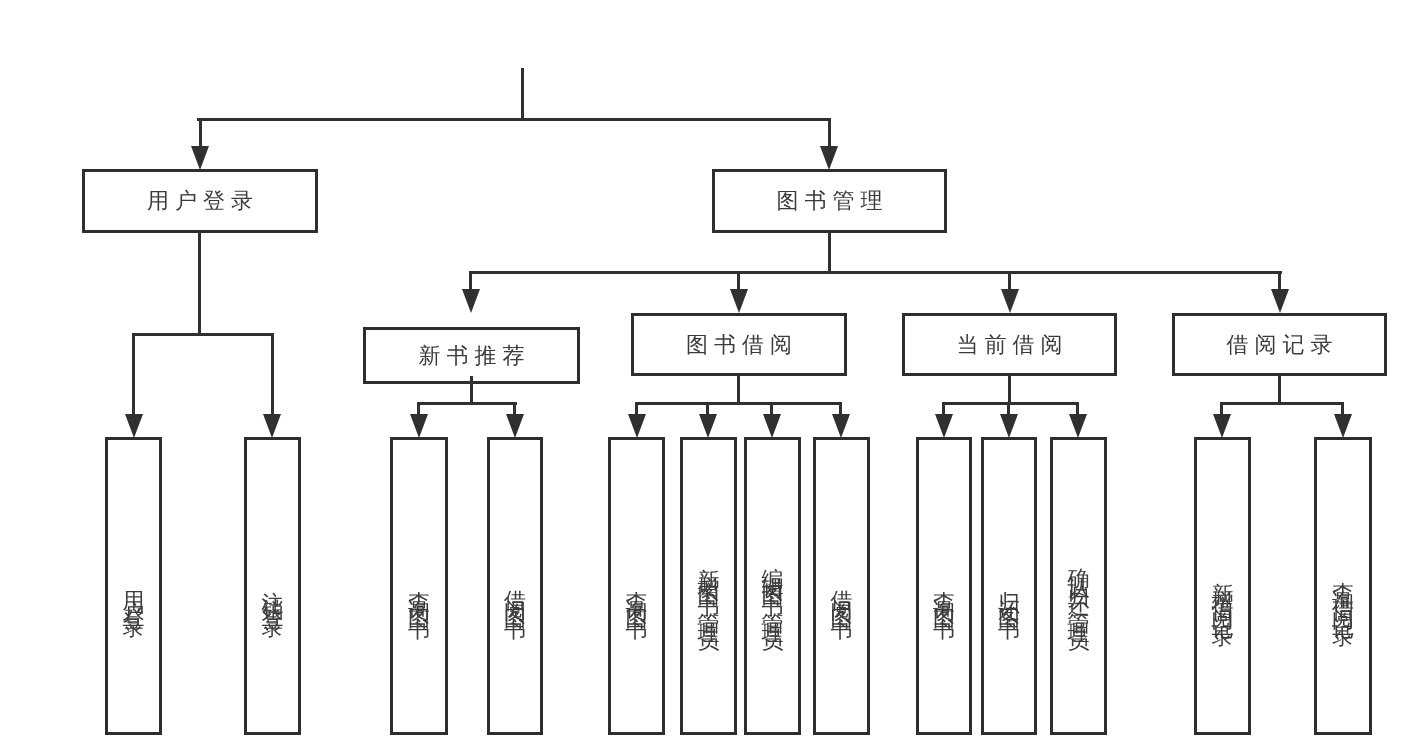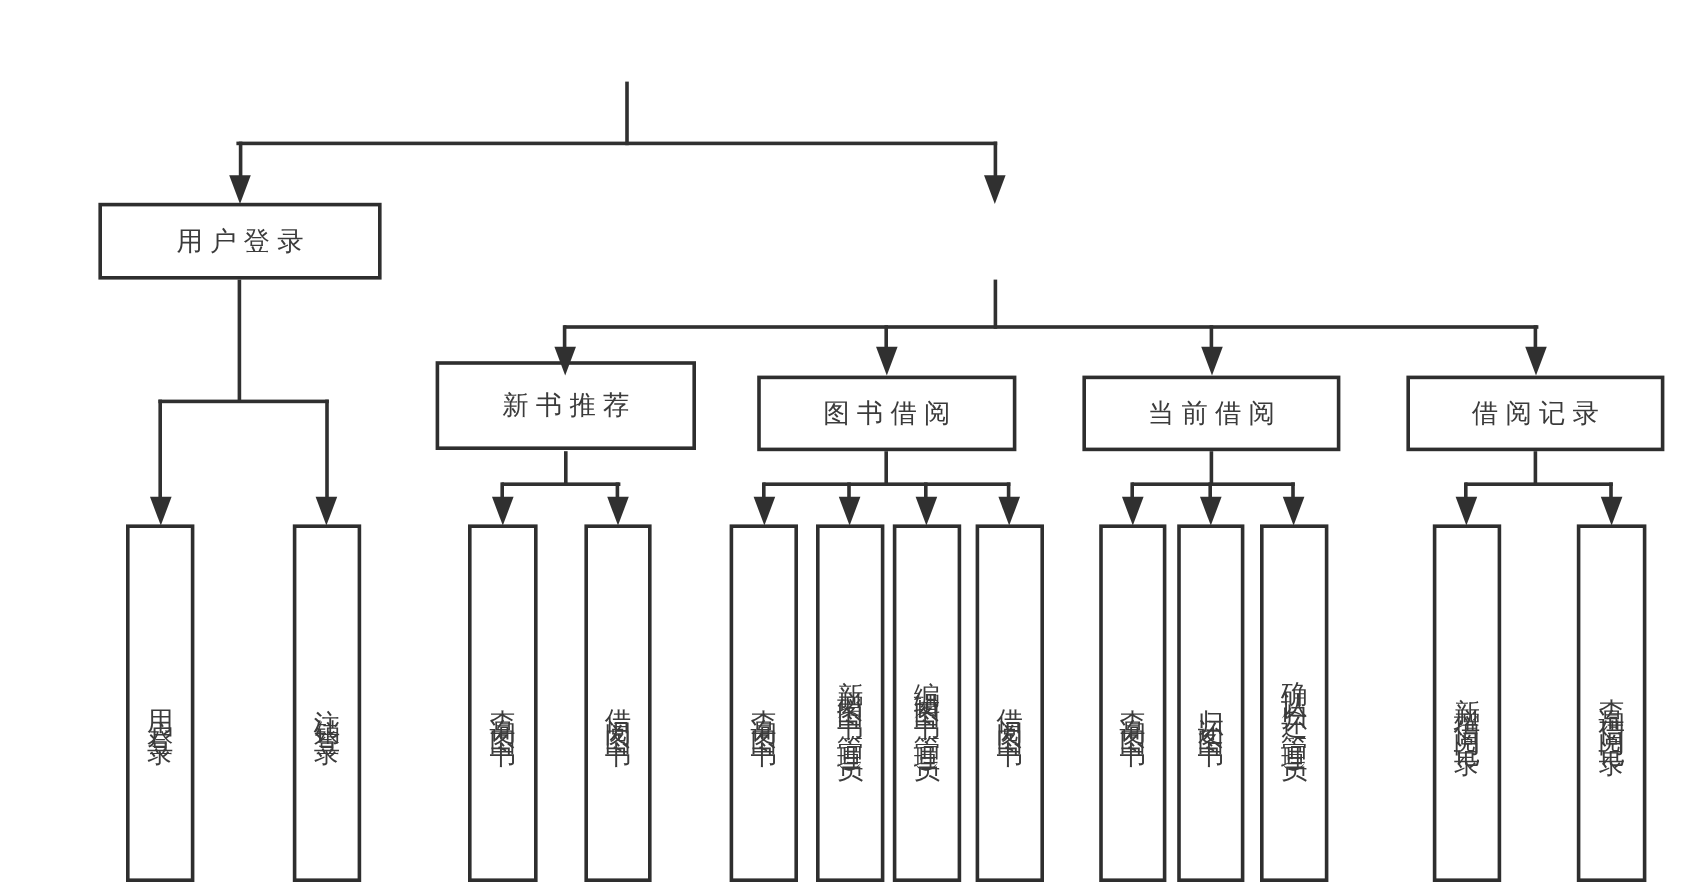--- a/index.html
+++ b/index.html
@@ -27,22 +27,23 @@
     color:#b6b6b6;z-index:10;white-space:nowrap;
   }
 </style>
 </head>
 <body>
 
 <div class="canvas">
 
 
   <div class="node" style="left:82px;top:169px;width:236px;height:64px;">用户登录</div>
+  <div class="node" style="left:712px;top:169px;width:235px;height:64px;">图书管理</div>
 
-  <div class="node" style="left:363px;top:301px;width:217px;height:74px;">新书推荐</div>
+  <div class="node" style="left:363px;top:327px;width:217px;height:57px;">新书推荐</div>
   <div class="node" style="left:902px;top:313px;width:215px;height:63px;">当前借阅</div>
   <div class="node" style="left:631px;top:313px;width:216px;height:63px;">图书借阅</div>
   <div class="node" style="left:1172px;top:313px;width:215px;height:63px;">借阅记录</div>
 
   <div class="node leaf" style="left:105px;top:437px;width:57px;height:298px;">用户登录</div>
   <div class="node leaf" style="left:244px;top:437px;width:57px;height:298px;">注销登录</div>
 
   <div class="node leaf" style="left:390px;top:437px;width:58px;height:298px;">查询图书</div>
   <div class="node leaf" style="left:487px;top:437px;width:56px;height:298px;">借阅图书</div>
 

